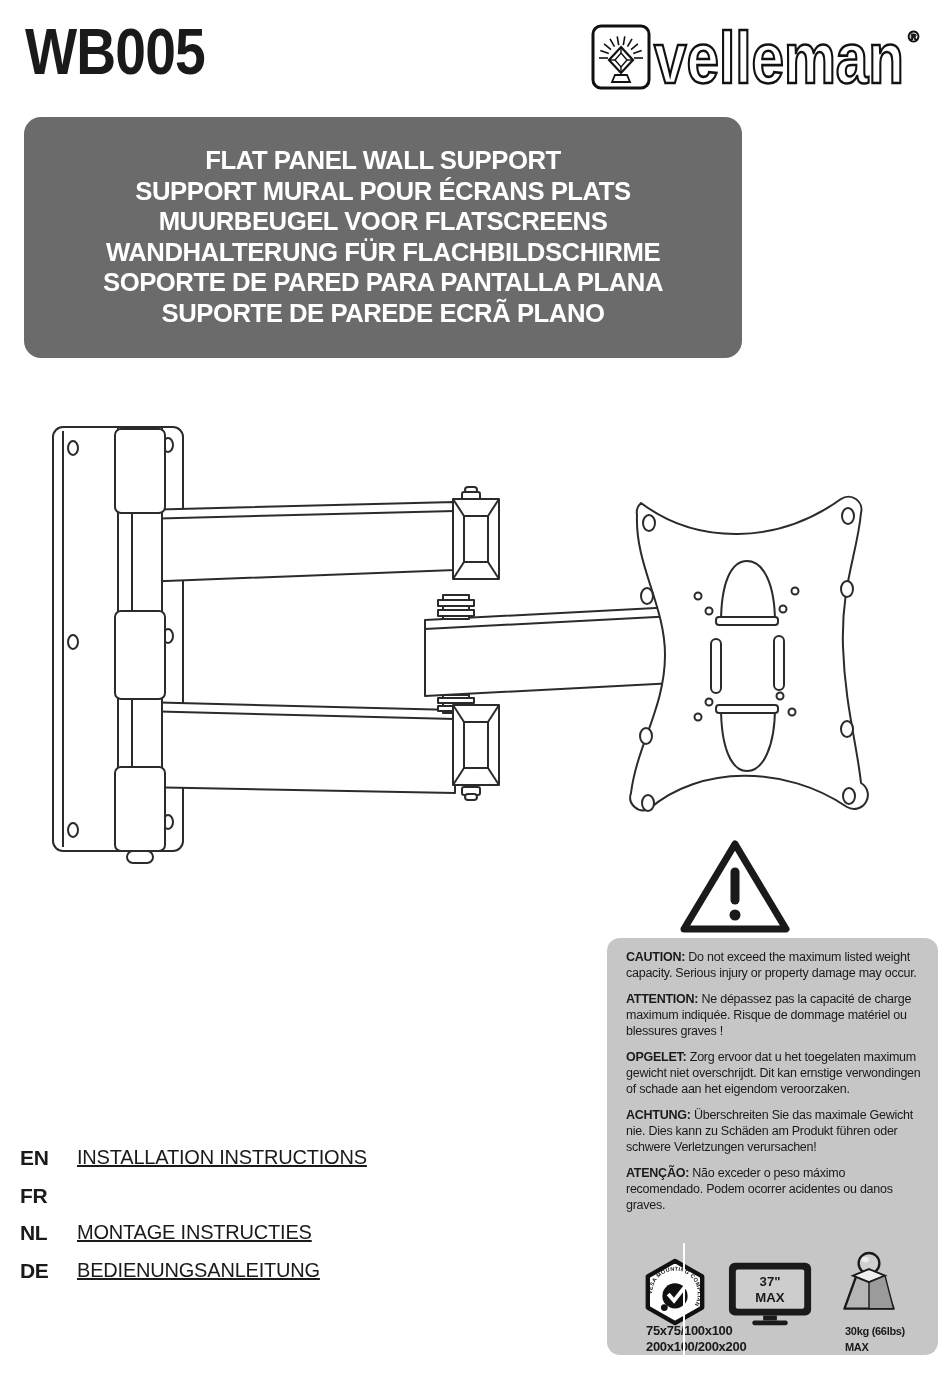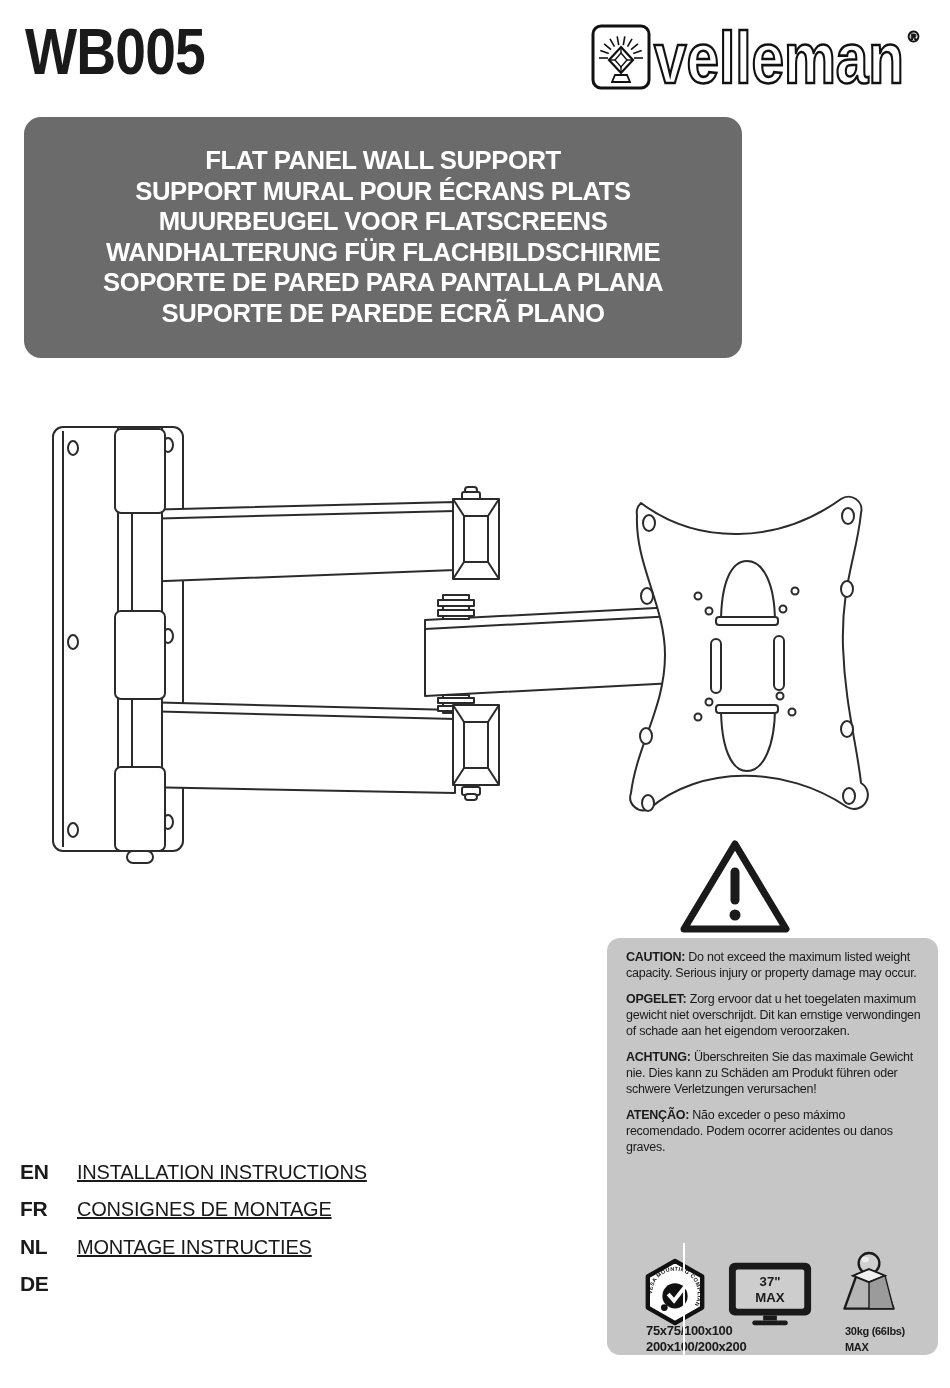--- a/index.html
+++ b/index.html
@@ -48,21 +48,21 @@
   }
   .weight-caption{
     position:absolute;left:238px;top:385px;font-size:11px;font-weight:bold;line-height:16px;
     letter-spacing:-0.3px;white-space:nowrap;
   }
   .icon-abs{position:absolute;}
   .artifact-line{position:absolute;left:76px;top:305px;width:2px;height:112px;background:#ffffff;}
 
   
   .lang-list{left:20px;top:1146px;}
-  .lang-row{display:flex;height:37.6px;align-items:flex-end;}
+  .lang-row{display:flex;height:37.6px;align-items:flex-start;}
   .lang-code{font-weight:bold;font-size:21px;width:57px;letter-spacing:-0.3px;}
   .lang-label{font-size:20px;letter-spacing:-0.2px;white-space:nowrap;text-decoration:underline;}
 </style>
 </head>
 <body>
 
 <div class="abs model-title">WB005</div>
 
 <svg class="abs logo-svg" width="336" height="76" viewBox="0 0 336 76">
   <g fill="none" stroke="#111" stroke-width="3">
@@ -212,20 +212,24 @@
   <circle cx="59" cy="79" r="5.5" fill="#1a1a1a"></circle>
 </svg>
 
 <div class="abs caution-box">
   <div class="caution-paras">
     <p class="cb-para">
       <span class="cb-label">CAUTION:</span>
       <span>Do not exceed the maximum listed weight capacity. Serious injury or property damage may occur.</span>
     </p>
     <p class="cb-para">
+      <span class="cb-label">ATTENTION:</span>
+      <span>Ne dépassez pas la capacité de charge maximum indiquée. Risque de dommage matériel ou blessures graves !</span>
+    </p>
+    <p class="cb-para">
       <span class="cb-label">OPGELET:</span>
       <span>Zorg ervoor dat u het toegelaten maximum gewicht niet overschrijdt. Dit kan ernstige verwondingen of schade aan het eigendom veroorzaken.</span>
     </p>
     <p class="cb-para">
       <span class="cb-label">ACHTUNG:</span>
       <span>Überschreiten Sie das maximale Gewicht nie. Dies kann zu Schäden am Produkt führen oder schwere Verletzungen verursachen!</span>
     </p>
     <p class="cb-para">
       <span class="cb-label">ATENÇÃO:</span>
       <span>Não exceder o peso máximo recomendado. Podem ocorrer acidentes ou danos graves.</span>
@@ -273,22 +277,22 @@
   <div class="artifact-line"></div>
 </div>
 
 <div class="abs lang-list">
   <div class="lang-row">
     <span class="lang-code">EN</span>
     <span class="lang-label">INSTALLATION INSTRUCTIONS</span>
   </div>
   <div class="lang-row">
     <span class="lang-code">FR</span>
-    <span class="lang-label">CONSIGNES DE MONTAGE</span>
   </div>
   <div class="lang-row">
     <span class="lang-code">NL</span>
     <span class="lang-label">MONTAGE INSTRUCTIES</span>
   </div>
   <div class="lang-row">
     <span class="lang-code">DE</span>
+    <span class="lang-label">BEDIENUNGSANLEITUNG</span>
   </div>
 </div>
 
 </body></html>

